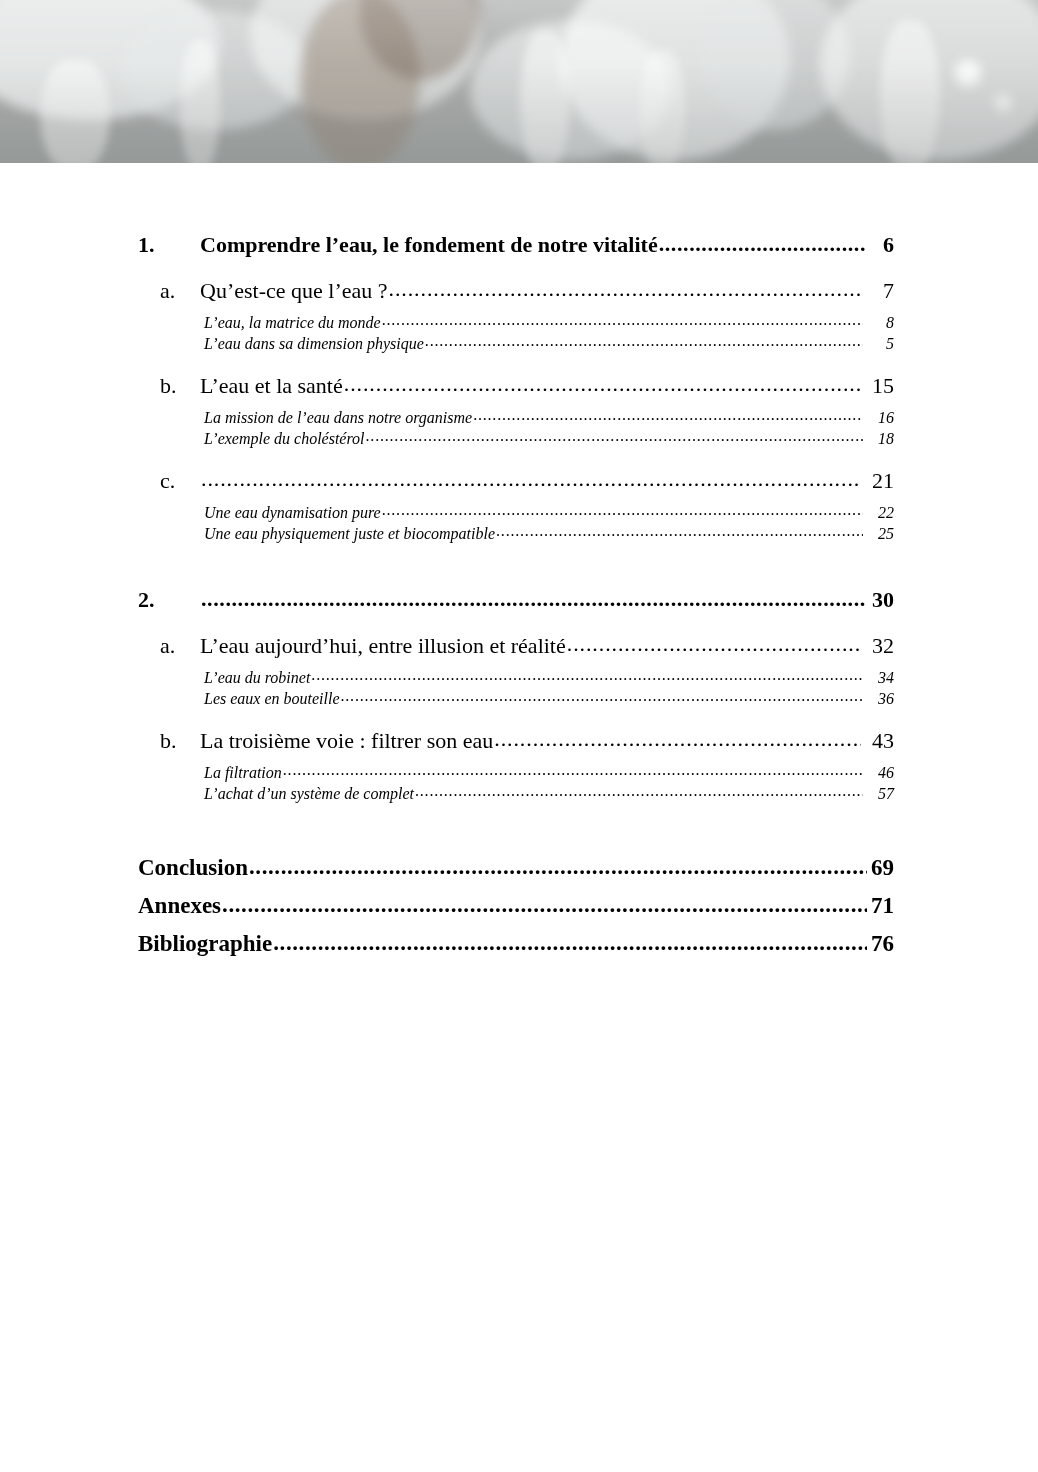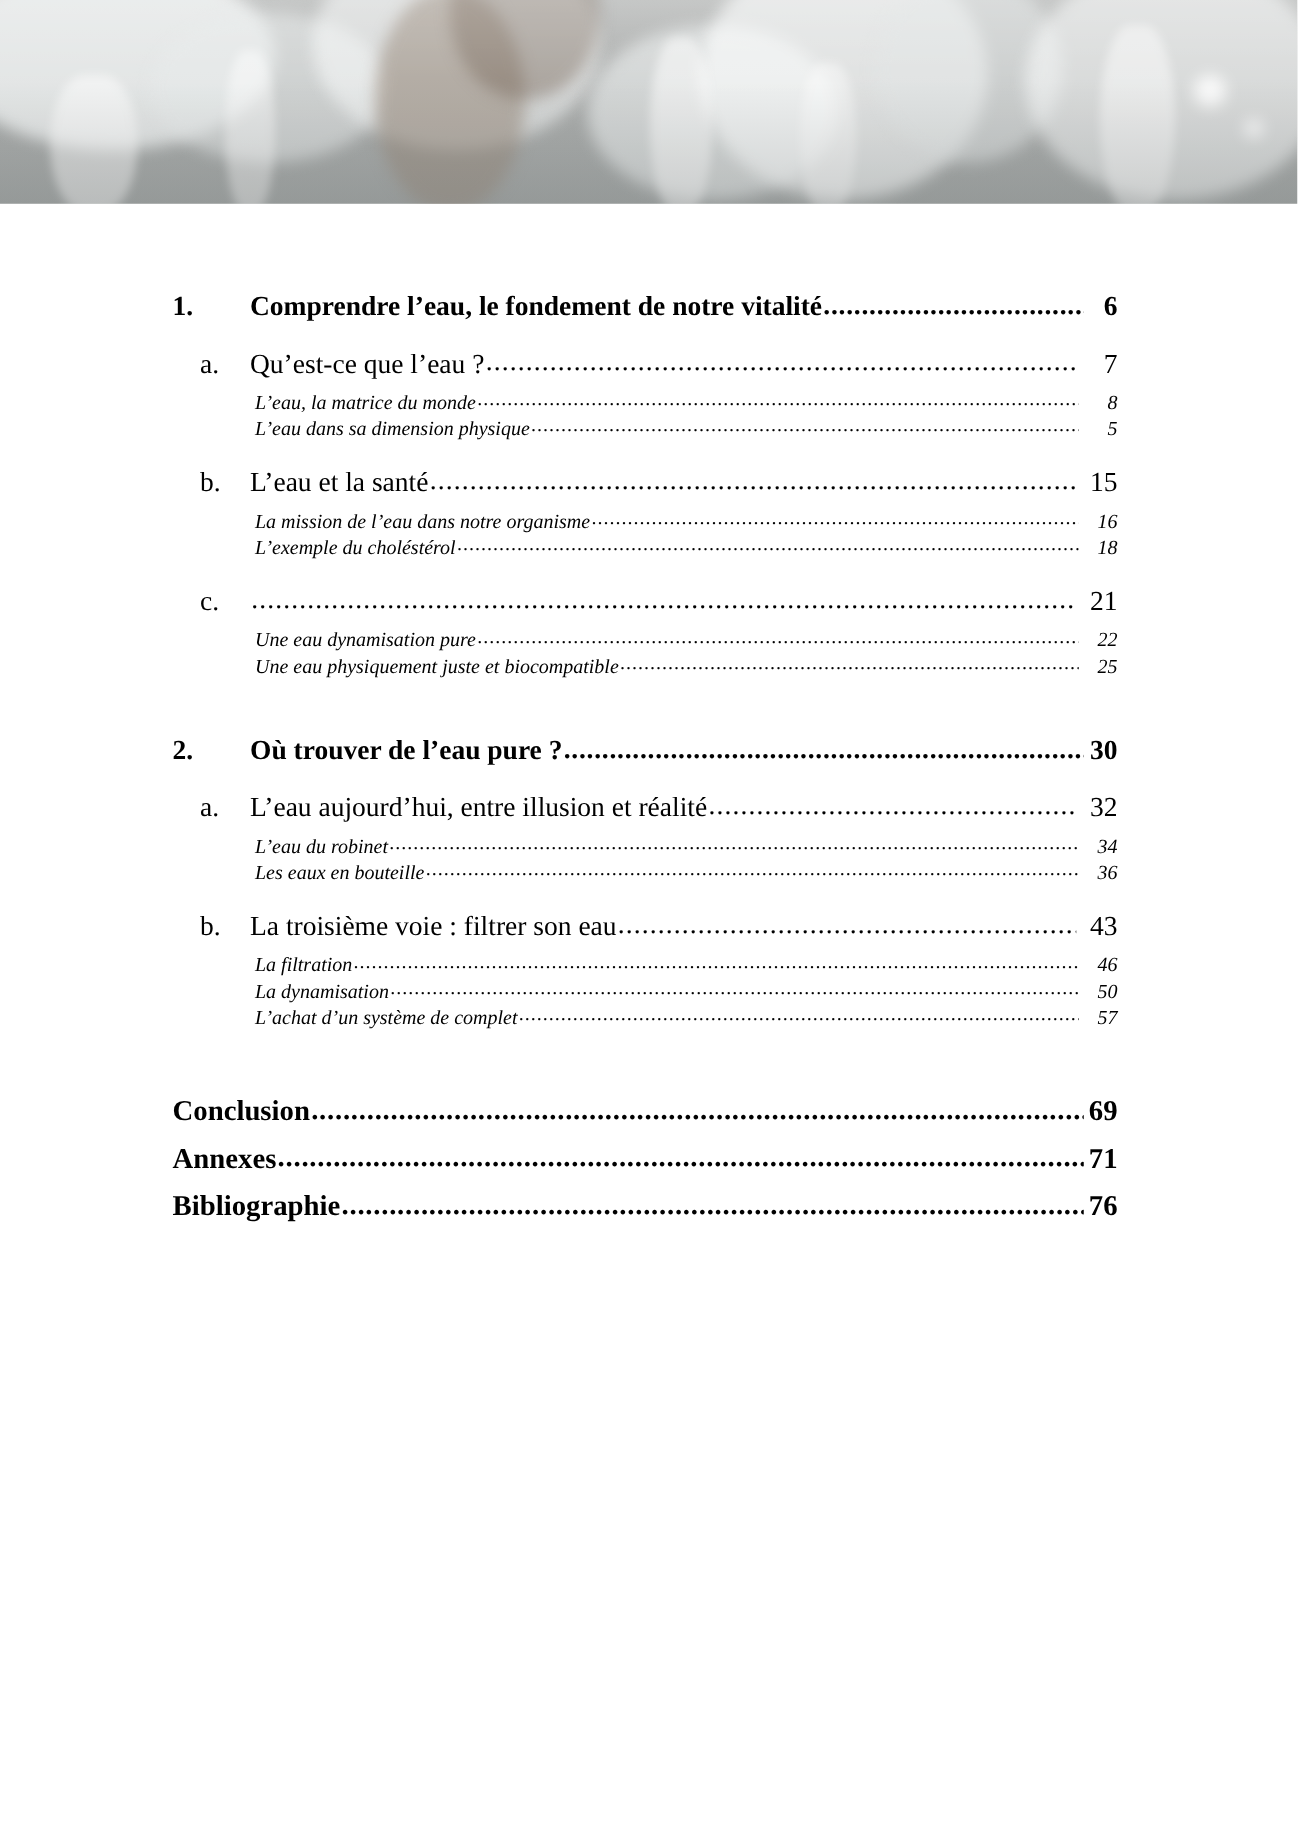--- a/index.html
+++ b/index.html
@@ -213,21 +213,20 @@
   <div class="row lvl3">
     <span class="title">Une eau physiquement juste et biocompatible</span>
     <span class="leader"></span>
     <span class="page">25</span>
   </div>
 
   <div class="gap-chapter"></div>
 
   <div class="row lvl1">
     <span class="num">2.</span>
-    <span class="title">Où trouver de l’eau pure ?</span>
     <span class="leader"></span>
     <span class="page">30</span>
   </div>
 
   <div class="row lvl2">
     <span class="num">a.</span>
     <span class="title">L’eau aujourd’hui, entre illusion et réalité</span>
     <span class="leader"></span>
     <span class="page">32</span>
   </div>
@@ -250,25 +249,20 @@
     <span class="leader"></span>
     <span class="page">43</span>
   </div>
 
   <div class="row lvl3 first">
     <span class="title">La filtration</span>
     <span class="leader"></span>
     <span class="page">46</span>
   </div>
 
-  <div class="row lvl3">
-    <span class="title">La dynamisation</span>
-    <span class="leader"></span>
-    <span class="page">50</span>
-  </div>
 
   <div class="row lvl3">
     <span class="title">L’achat d’un système de complet</span>
     <span class="leader"></span>
     <span class="page">57</span>
   </div>
 
   <div class="gap-back"></div>
 
   <div class="row back">

